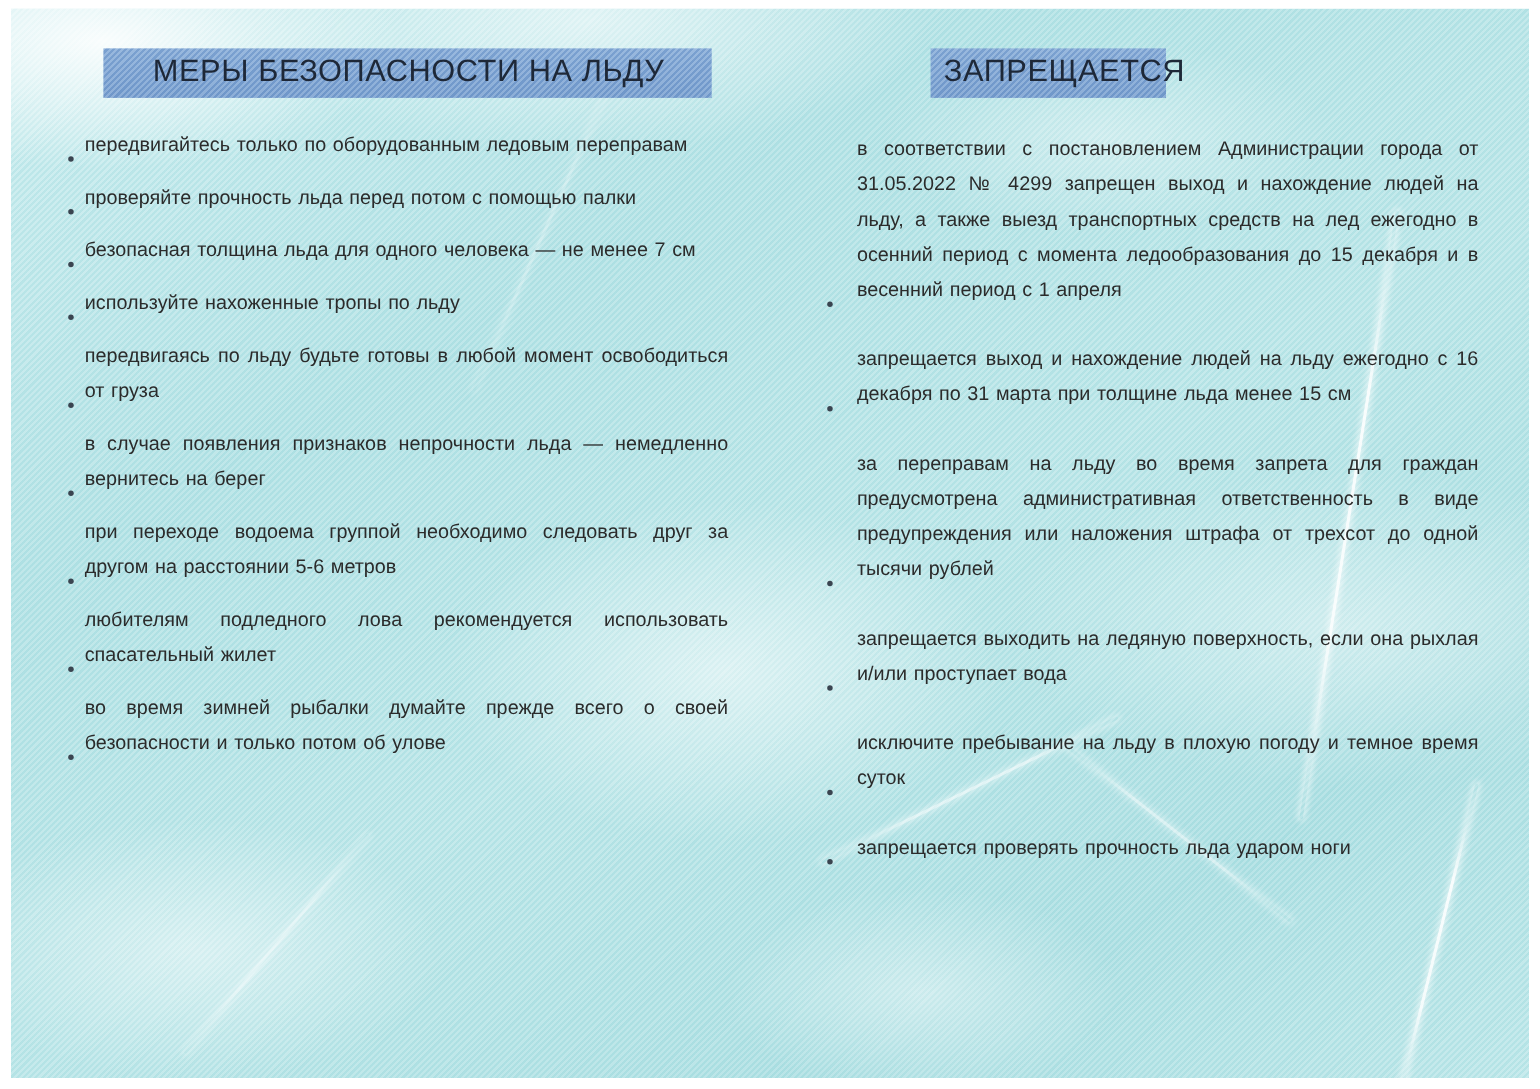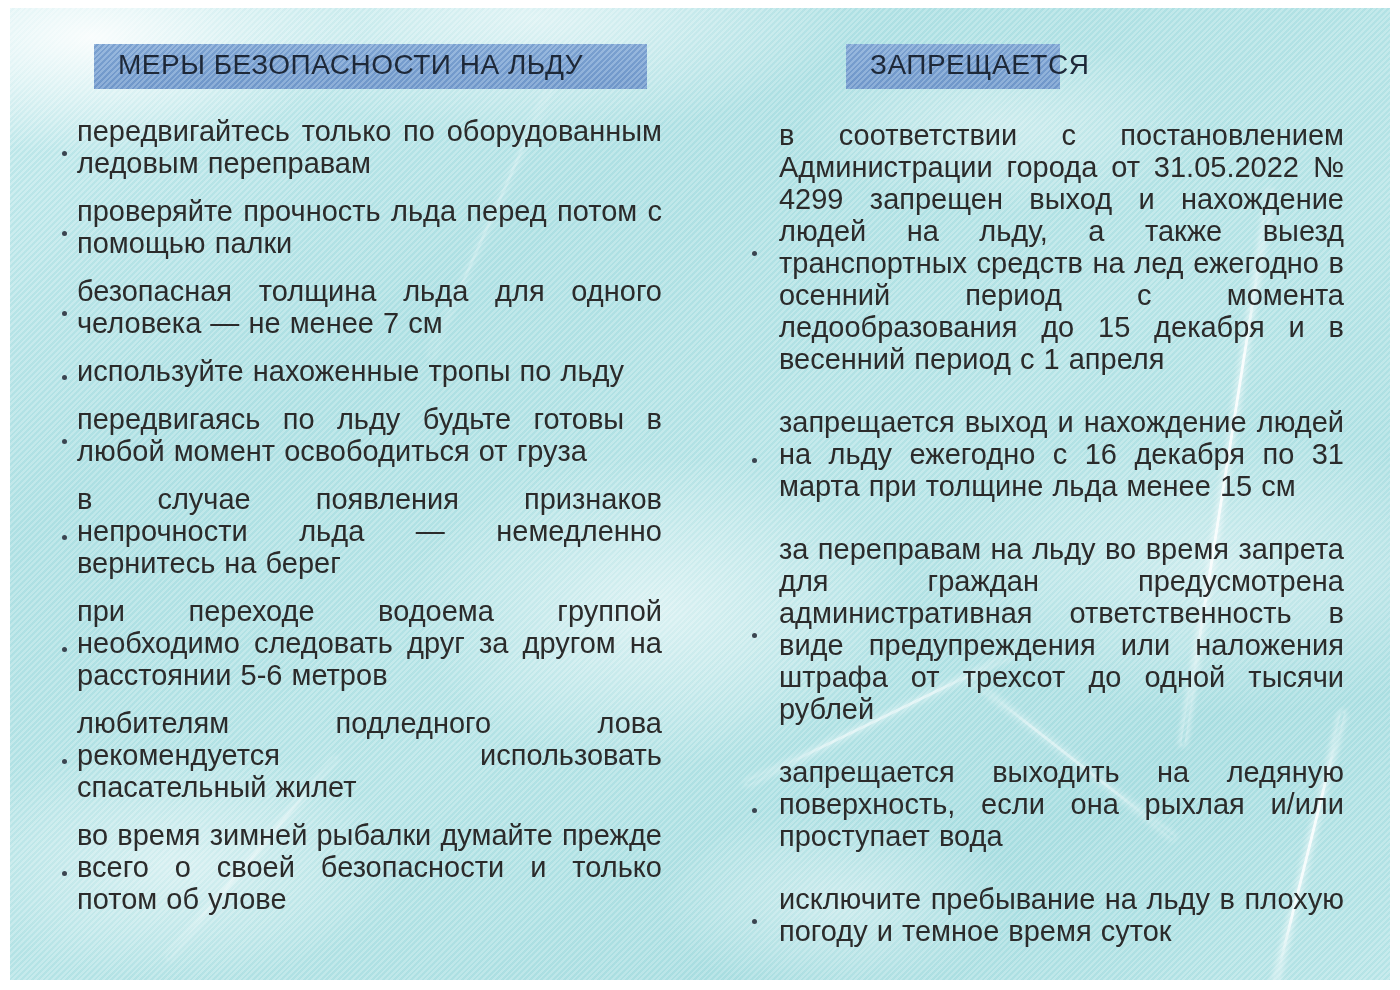--- a/index.html
+++ b/index.html
@@ -58,32 +58,32 @@
   .col-right { width: 614px; }
 
   .band {
     box-sizing: border-box;
     background:
       repeating-linear-gradient(135deg, rgba(255,255,255,0.16) 0 2px, rgba(60,100,160,0.14) 2px 4px),
       linear-gradient(to bottom, #85abd8, #779fd0);
     color: #1e2838;
     font-size: 28px;
     letter-spacing: 0.5px;
-    text-align: left;
-    padding: 6px 10px 8px 24px;
+    text-align: center;
+    padding: 6px 10px 8px 12px;
     line-height: 1.1;
   }
   .band-left  { margin-left: 38px; width: 553px; margin-bottom: 26px; }
   .band-right { margin-left: 106px; width: 214px; margin-bottom: 30px; }
 
   ul.list { list-style: none; margin: 0; padding: 0; }
   ul.list li {
     display: flex;
-    align-items: center;
-    font-size: 29px;
+    align-items: flex-end;
+    font-size: 18px;
     line-height: 32px;
   }
   .col-left  ul.list li { margin-bottom: 16px; }
   .col-right ul.list li { margin-bottom: 31px; }
   ul.list li:last-child { margin-bottom: 0; }
 
   .dot {
     flex: 0 0 auto;
     width: 5px; height: 5px;
     border-radius: 50%;

